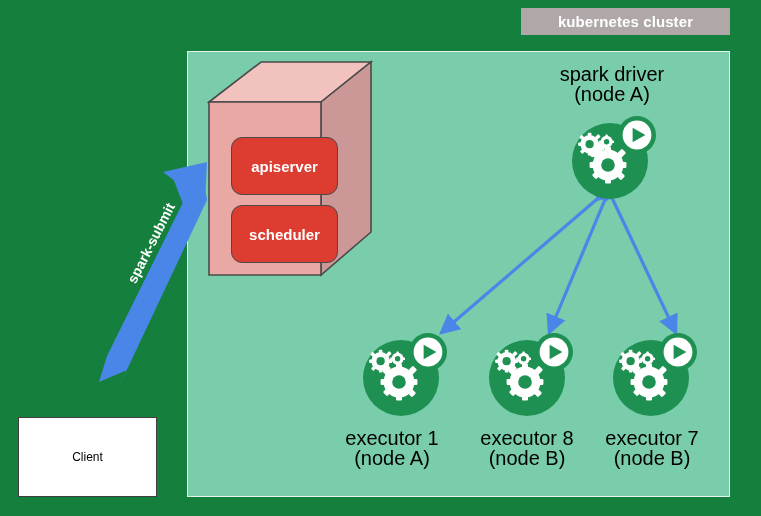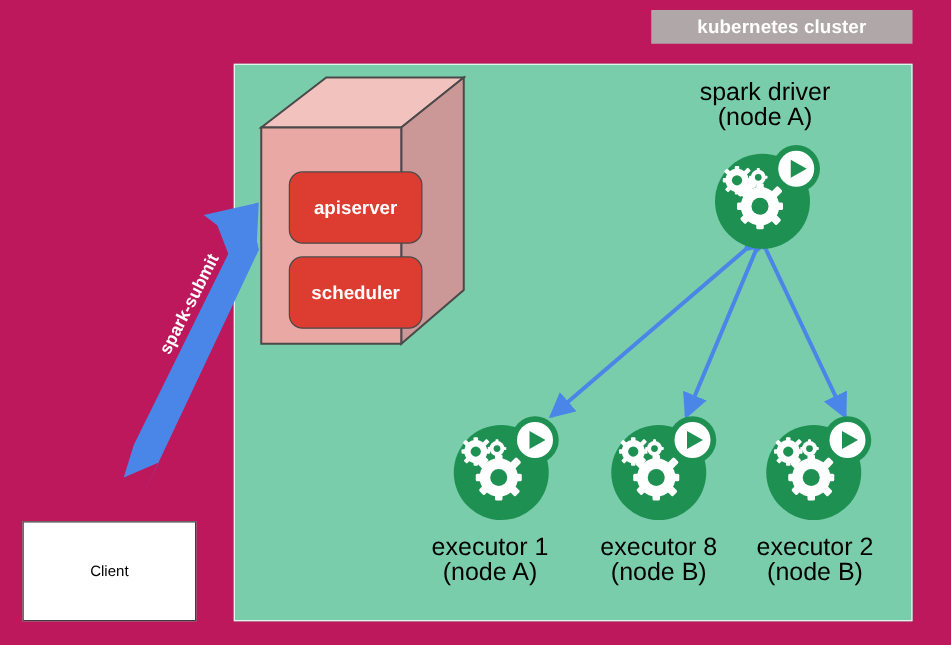--- a/index.html
+++ b/index.html
@@ -7,21 +7,21 @@
     padding: 0;
     background: #ffffff;
   }
   body {
     font-family: "Liberation Sans", sans-serif;
   }
   #canvas {
     position: relative;
     width: 761px;
     height: 516px;
-    background: #be185d;
+    background: #15803d;
     overflow: hidden;
   }
 
   
   #cluster-badge {
     position: absolute;
     left: 521px;
     top: 8px;
     width: 209px;
     height: 27px;
@@ -392,21 +392,21 @@
   </div>
   <div class="node-caption" id="caption-exec-1">
     <div>executor 1</div>
     <div>(node A)</div>
   </div>
   <div class="node-caption" id="caption-exec-2">
     <div>executor 8</div>
     <div>(node B)</div>
   </div>
   <div class="node-caption" id="caption-exec-3">
-    <div>executor 2</div>
+    <div>executor 7</div>
     <div>(node B)</div>
   </div>
 
   <div id="client-box">
     <span id="client-label">Client</span>
   </div>
 
 </div>
 
 </body></html>

